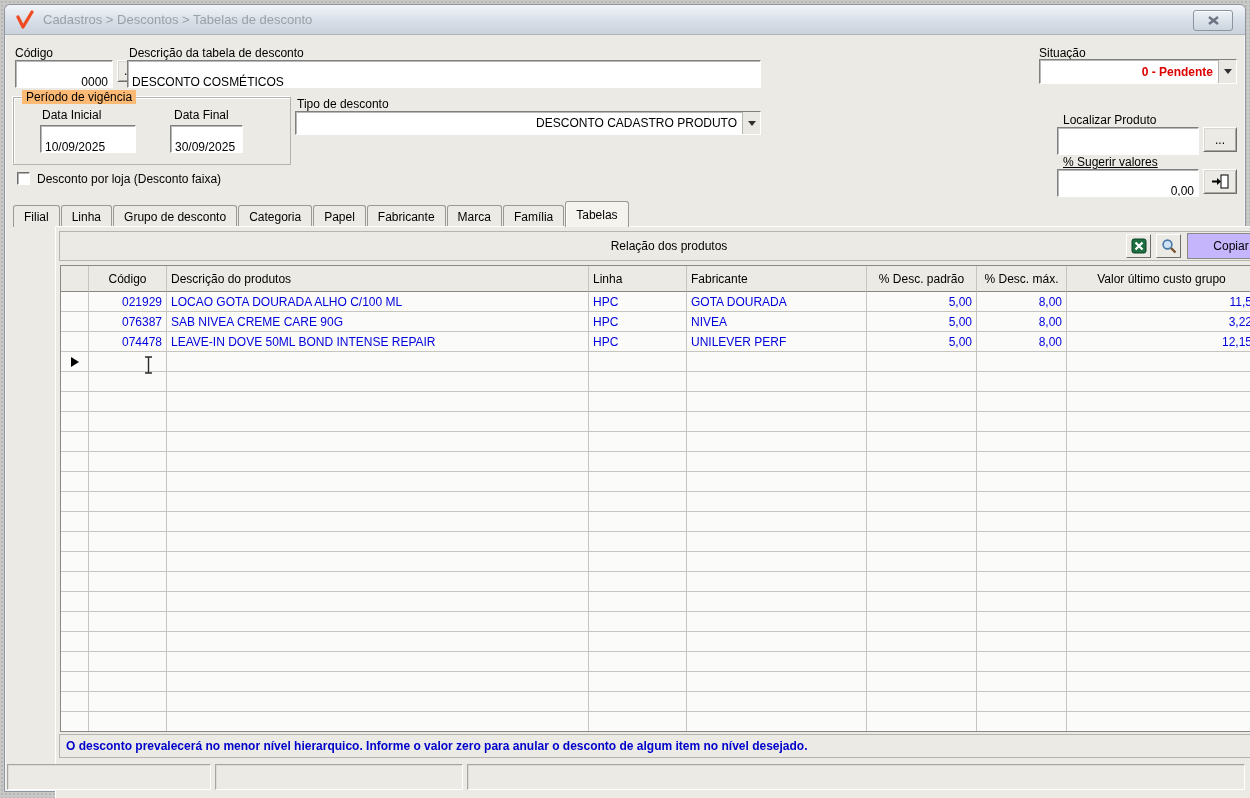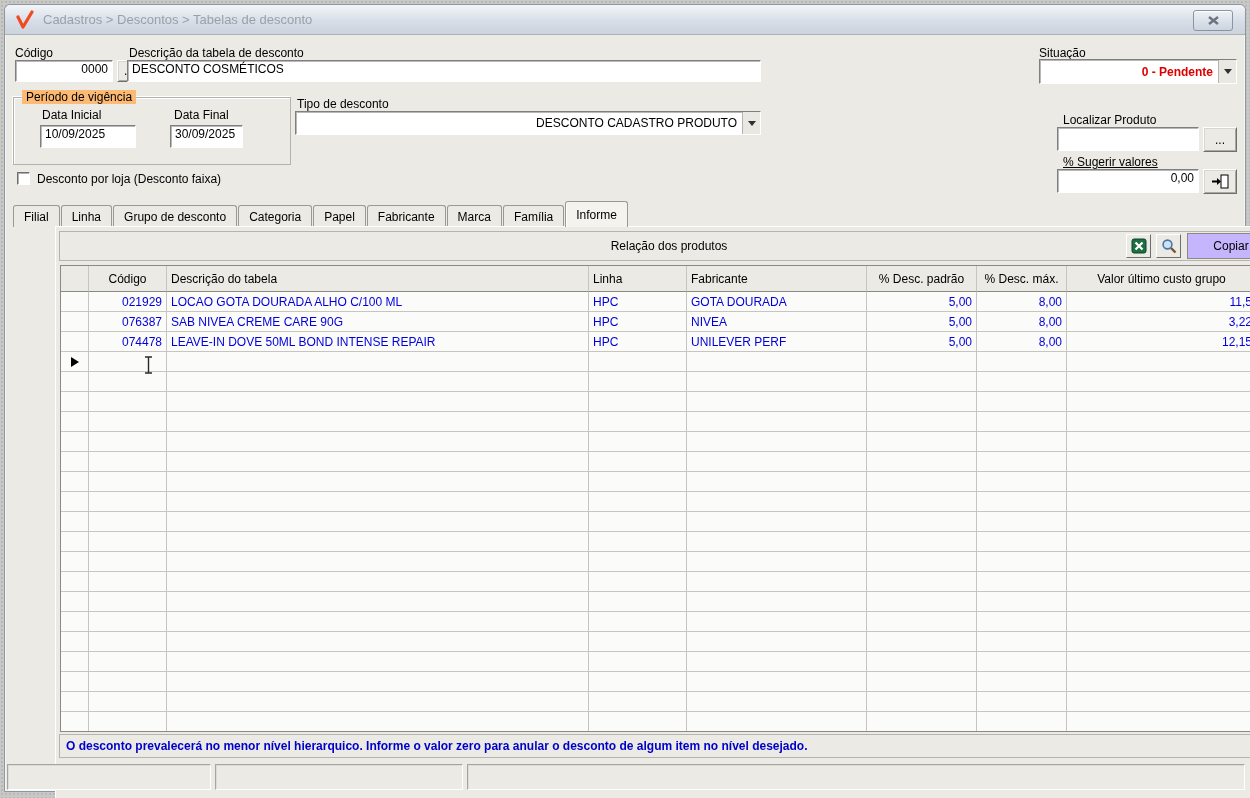--- a/index.html
+++ b/index.html
@@ -36,21 +36,21 @@
     display:flex; align-items:center; justify-content:center;
     box-shadow:0 1px 0 #fff inset; cursor:default;
   }
   
   .lbl { position:absolute; white-space:nowrap; }
   .sunken, .edit {
     background:#fff;
     border:1px solid; border-color:#7f7f7f #fff #fff #7f7f7f;
     box-shadow:1px 1px 0 #b8b8b8 inset;
   }
-  .edit { position:absolute; padding:0 4px; line-height:17px; overflow:hidden; white-space:nowrap; }
+  .edit { position:absolute; padding:13px 4px; line-height:17px; overflow:hidden; white-space:nowrap; }
   .edit.right { text-align:right; }
   .btn3d {
     position:absolute; background:#ebeae4;
     border:1px solid; border-color:#fff #6f6f6f #6f6f6f #fff;
     box-shadow:1px 1px 0 #d7d6d0 inset, -1px -1px 0 #a9a8a2 inset;
     display:flex; align-items:center; justify-content:center; cursor:default;
   }
   .combo { position:absolute; background:#fff;
     border:1px solid; border-color:#7f7f7f #fff #fff #7f7f7f;
     box-shadow:1px 1px 0 #b8b8b8 inset; display:flex; align-items:center;text-align:right; }
@@ -221,21 +221,21 @@
 
   <div class="tabstrip">
       <div class="tab">Filial</div>
       <div class="tab">Linha</div>
       <div class="tab">Grupo de desconto</div>
       <div class="tab">Categoria</div>
       <div class="tab">Papel</div>
       <div class="tab">Fabricante</div>
       <div class="tab">Marca</div>
       <div class="tab">Família</div>
-      <div class="tab active">Informe</div>
+      <div class="tab active">Tabelas</div>
     </div>
 
   <div class="tabpage">
 
     <div class="toolbar">
       <span class="toolbar-title">Relação dos produtos</span>
       <div class="tool-btn" style="left:1066px;">
         <svg width="16" height="16" viewBox="0 0 16 16">
           <rect x="1" y="1" width="14" height="14" rx="2" fill="#1d6f42" stroke="#0e4527"></rect>
           <path d="M4.5 4.5 L11.5 11.5 M11.5 4.5 L4.5 11.5" stroke="#fff" stroke-width="2.2"></path>
@@ -248,21 +248,21 @@
         </svg>
       </div>
       <div class="copy-btn">Copiar</div>
     </div>
 
     <div class="grid">
       <div id="grid-rows">
           <div class="grid-row hdr">
             <div class="cell c0"></div>
             <div class="cell c1 ctr">Código</div>
-            <div class="cell c2">Descrição do tabela</div>
+            <div class="cell c2">Descrição do produtos</div>
             <div class="cell c3">Linha</div>
             <div class="cell c4">Fabricante</div>
             <div class="cell c5 ctr">% Desc. padrão</div>
             <div class="cell c6 ctr">% Desc. máx.</div>
             <div class="cell c7 ctr">Valor último custo grupo</div>
           </div>
           <div class="grid-row">
             <div class="cell c0"></div>
             <div class="cell c1 num data-cell">021929</div>
             <div class="cell c2 data-cell">LOCAO GOTA DOURADA ALHO C/100 ML</div>

